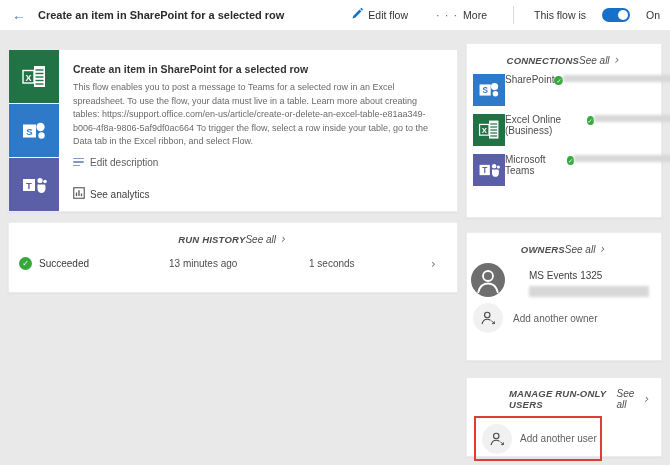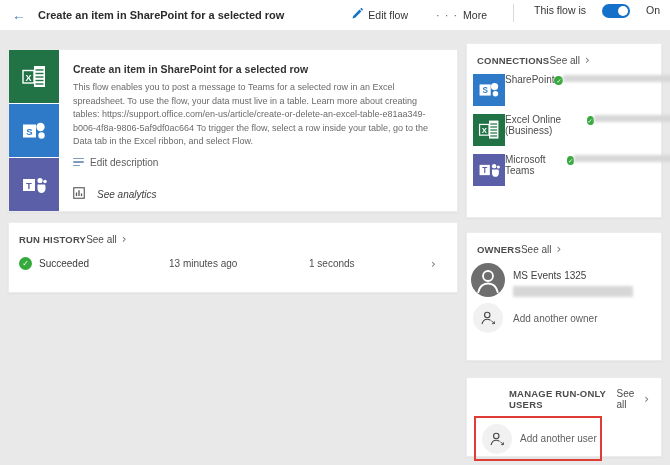--- a/index.html
+++ b/index.html
@@ -6,21 +6,21 @@
   html,body { width:670px; height:465px; }
   body { font-family:"Liberation Sans", sans-serif; background:#e9e9e9; overflow:hidden; }
   .screen { position:relative; width:670px; height:465px; background:#e9e9e9; }
 
   
   .topbar { position:absolute; top:0; left:0; width:670px; height:30px; background:#fff;
             display:flex; align-items:center; justify-content:space-between; padding:0 10px 0 12px; }
   .tb-left { display:flex; align-items:center; gap:12px; }
   .back { color:#5183bb; font-size:14px; line-height:1; cursor:pointer; }
   .page-title { font-size:11px; font-weight:bold; color:#2b2b2b; }
-  .tb-right { display:flex; gap:16px; }
+  .tb-right { display:flex; align-items:center; gap:16px; }
   .tb-btn { display:flex; align-items:center; gap:5px; background:none; border:none;
             font-family:inherit; font-size:10.5px; color:#333; cursor:pointer; padding:4px 6px; }
   .ellipsis { color:#666; font-size:11px; letter-spacing:1px; line-height:4px; }
   .vdiv { width:1px; height:18px; background:#d9d9d9; margin:0 4px; }
   .flow-state { font-size:10.5px; color:#333; }
   .toggle { position:relative; width:28px; height:14px; background:#1470c8; border-radius:8px;
             display:inline-block; cursor:pointer; }
   .toggle .knob { position:absolute; right:2px; top:2px; width:10px; height:10px; border-radius:50%; background:#fff; }
 
   
@@ -36,26 +36,26 @@
   .tile.sharepoint { background:#2e7ac8; }
   .tile.teams { background:#5b5fa7; }
   .details-info { flex:1; padding:13px 14px 10px 14px; position:relative; }
   .flow-title { font-size:10.5px; font-weight:bold; color:#323232; margin-bottom:6px; }
   .flow-desc { font-size:9px; line-height:13.5px; color:#6a6a6a; width:370px; word-wrap:break-word; }
   .link-row { display:flex; align-items:center; gap:6px; margin-top:8px; cursor:pointer;
               font-size:10px; color:#5c5c5c; }
   .lines-icon { display:inline-flex; flex-direction:column; gap:2px; }
   .lines-icon i { display:block; height:1.5px; background:#7d9cc0; border-radius:1px; }
   .lines-icon i:nth-child(1){ width:11px; } .lines-icon i:nth-child(2){ width:11px; } .lines-icon i:nth-child(3){ width:7px; }
-  .analytics-row { position:absolute; left:14px; bottom:10px; display:flex; align-items:center; gap:12px;
-                   font-size:10px; color:#404040; cursor:pointer;font-style:italic; }
+  .analytics-row { position:absolute; left:14px; bottom:10px; display:flex; align-items:center; gap:5px;
+                   font-size:10px; color:#404040; cursor:pointer; }
 
   
   .run-card { margin-top:10px; height:71px; }
-  .card-header { display:flex; align-items:center; justify-content:flex-start; padding:10px 12px 6px 10px; }
+  .card-header { display:flex; align-items:center; justify-content:center; padding:10px 12px 6px 10px;font-style:italic; }
   .section-title { font-size:9.5px; font-weight:bold; color:#4c4c4c; letter-spacing:0.2px; }
   .see-all { display:flex; align-items:center; gap:5px; font-size:10px; color:#4c4c4c;
              text-decoration:none; cursor:pointer; }
   .chev { color:#777; font-size:12px; line-height:1; font-family:"DejaVu Sans", sans-serif; }
   .run-row { display:grid; grid-template-columns:150px 140px 1fr 14px; align-items:center;
              padding:6px 12px 6px 10px; font-size:10px; color:#3a3a3a; cursor:pointer; }
   .run-status { display:flex; align-items:center; gap:7px; }
   .check-circle { width:13px; height:13px; border-radius:50%; background:#36a93c; color:#fff;
                   display:inline-flex; align-items:center; justify-content:center; font-size:8px; }
   .check-sm { width:9px; height:9px; border-radius:50%; background:#36a93c; color:#fff;
@@ -73,21 +73,21 @@
   .blur-bar { background:#d7d7d7; filter:blur(1.5px); border-radius:1px; }
   .conn-bar { width:130px; height:7px; margin-top:1px; }
 
   .owners-card { margin-top:14px; height:129px; padding:8px 12px 8px 4px; }
   .owners-card .card-header { padding:2px 0 8px 6px; }
   .person-row { display:flex; align-items:flex-start; margin-bottom:6px; cursor:pointer; }
   .avatar { width:34px; height:34px; border-radius:50%; background:#6e6e6e; flex:none;
             display:flex; align-items:center; justify-content:center; overflow:hidden; }
   .add-circle { width:30px; height:30px; border-radius:50%; background:#f1f1f1; flex:none;
                 display:flex; align-items:center; justify-content:center; margin-left:2px; }
-  .person-body { margin-left:8px; padding-top:2px; }
+  .person-body { margin-left:24px; padding-top:2px; }
   .person-name { font-size:10px; color:#3f3f3f; }
   .owner-bar { width:120px; height:11px; margin-top:3px; }
   .add-label { font-size:10px; color:#5f5f5f; align-self:center; margin-left:10px; }
 
   .manage-card { margin-top:16px; height:80px; padding:8px 12px 8px 6px; }
   .manage-card .card-header { padding:2px 0 6px 2px;margin-left:34px; }
   .highlight-box { width:128px; height:45px; border:2px solid #e03c36; display:flex; align-items:center;
                    margin-left:1px; padding-left:6px; cursor:pointer; }
   .highlight-box .add-circle { margin-left:0; }
   .highlight-box .add-label { margin-left:8px; white-space:nowrap; }

